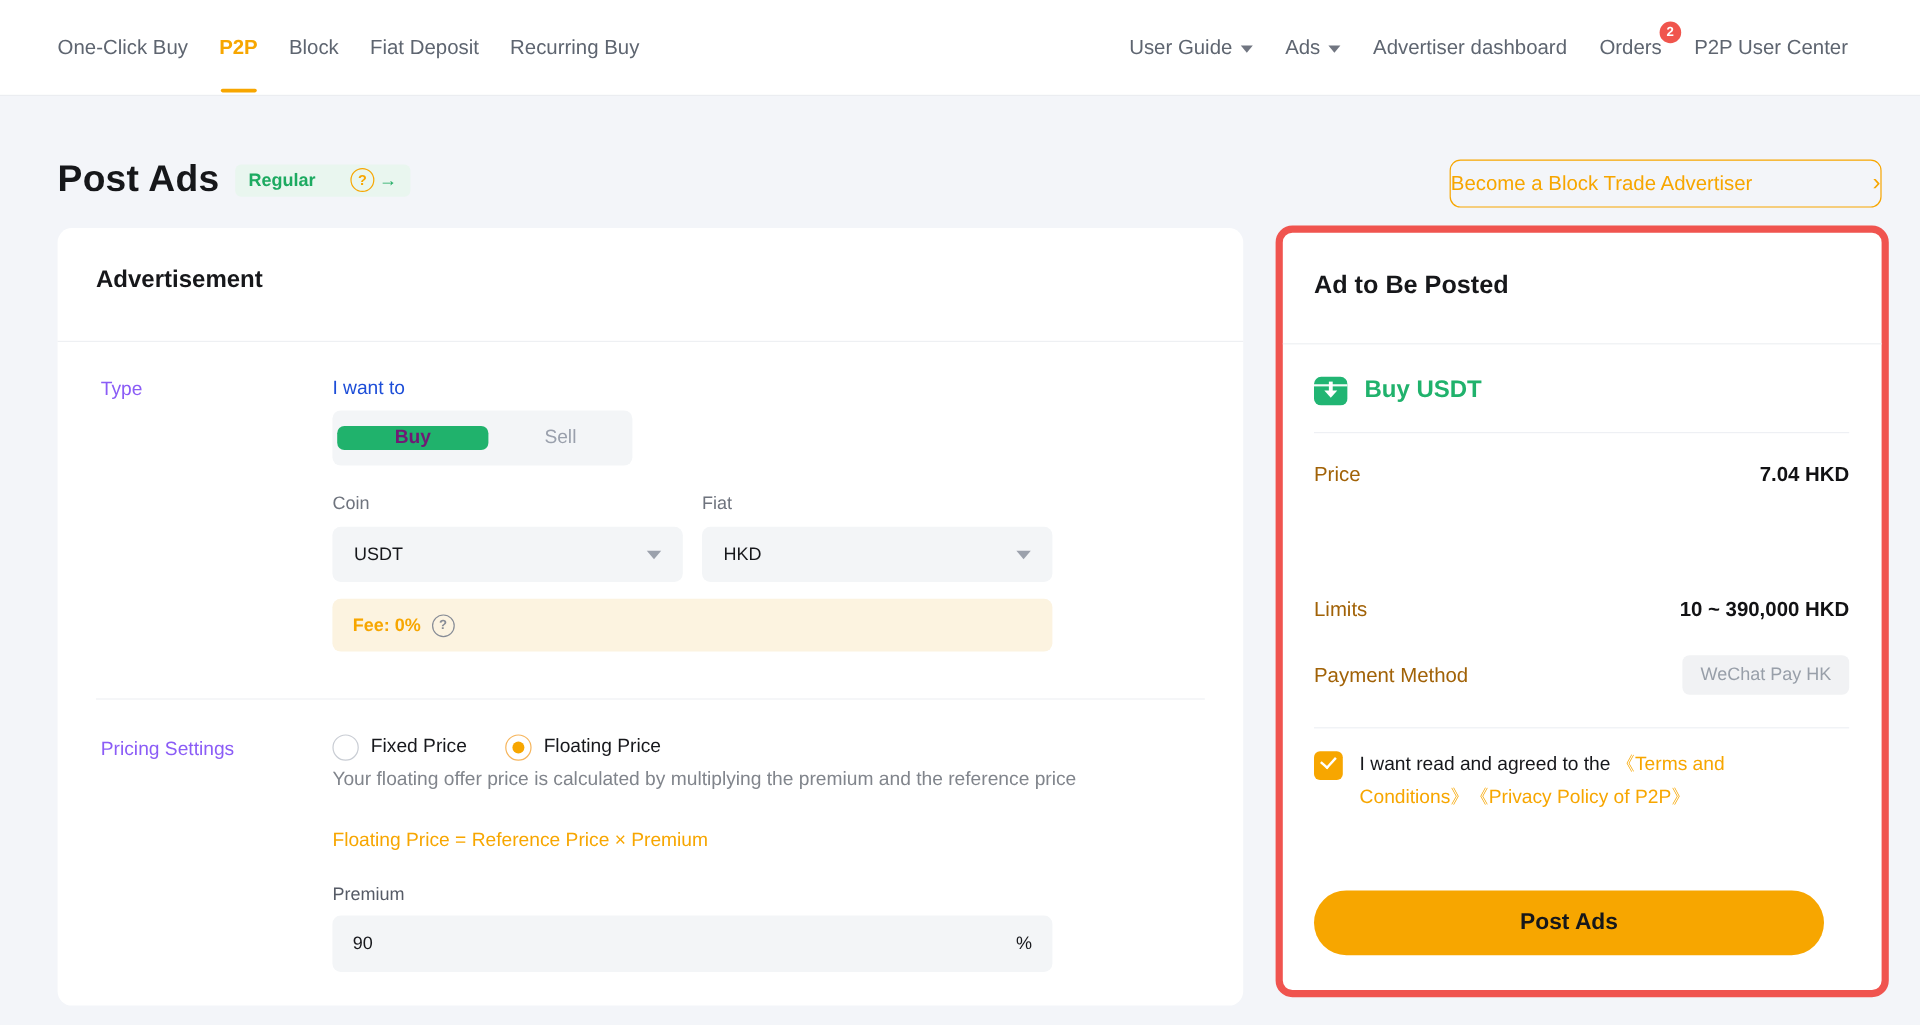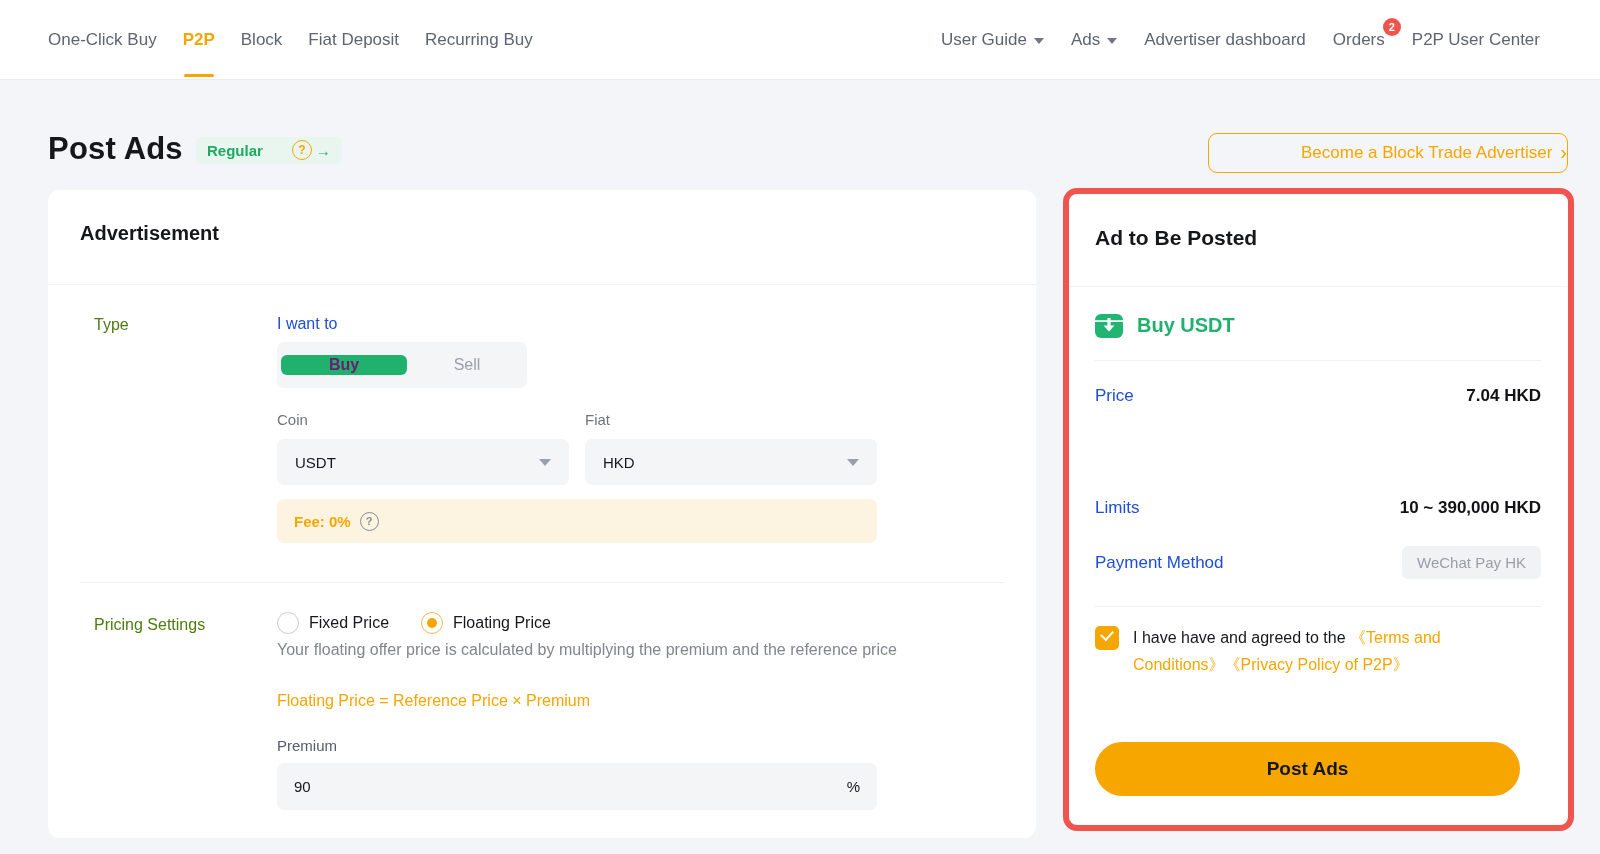--- a/index.html
+++ b/index.html
@@ -16,28 +16,28 @@
   .nav-right { position:absolute; right:60px; top:0; height:80px; display:flex; align-items:center; gap:27px; }
   .caret-down { display:inline-block; width:0; height:0; border-left:5px solid transparent; border-right:5px solid transparent; border-top:6px solid #717681; margin-left:7px; vertical-align:middle; }
   .orders-wrap { position:relative; }
   .num-badge { position:absolute; top:-12px; right:-16px; min-width:18px; height:18px; border-radius:9px; background:#f0554d; color:#fff; font-size:11px; font-weight:bold; display:flex; align-items:center; justify-content:center; padding:0 4px; }
 
   
   .page-title { position:absolute; left:48px; top:131px; font-size:31px; font-weight:bold; color:#16171a; letter-spacing:.2px; }
   .regular-badge { position:absolute; left:196px; top:137px; height:27px; background:#e9f6ef; border-radius:5px; display:flex; align-items:center; padding:0 11px; font-size:15px; color:#1daa61; font-weight:bold; cursor:pointer;gap:48px; }
   .regular-badge .arrow { margin-left:5px; font-weight:normal; }
   .help-ring { position:absolute; left:292px; top:140px; width:20px; height:20px; border:1.6px solid #f7a600; border-radius:50%; color:#f7a600; font-size:12px; font-weight:bold; display:flex; align-items:center; justify-content:center; cursor:pointer; }
-  .become-btn { position:absolute; left:1208px; top:133px; width:360px; height:40px; border:1.5px solid #f7a600; border-radius:9px; background:transparent; color:#f7a600; font-size:17px; display:flex; align-items:center; justify-content:flex-end; gap:8px; cursor:pointer; font-family:inherit; }
+  .become-btn { position:absolute; left:1208px; top:133px; width:360px; height:40px; border:1.5px solid #f7a600; border-radius:9px; background:transparent; color:#f7a600; font-size:17px; display:flex; align-items:center; justify-content:space-between; gap:8px; cursor:pointer; font-family:inherit; }
   .become-btn .chev { font-size:20px; line-height:1; margin-top:-2px; }
 
   
   .card { position:absolute; left:48px; top:190px; width:988px; height:648px; background:#fff; border-radius:12px; }
   .card-title { position:absolute; left:32px; top:32px; font-size:20px; font-weight:bold; color:#16171a; }
   .card-divider { position:absolute; left:0; top:94px; width:100%; height:1px; background:#eef0f3; }
-  .row-label { position:absolute; left:46px; font-size:16px; color:#4d7c0f; }
+  .row-label { position:absolute; left:36px; font-size:16px; color:#8b5cf6; }
   .want-label { position:absolute; left:229px; top:125px; font-size:16px; color:#1d4ed8; }
   .toggle { position:absolute; left:229px; top:152px; width:250px; height:46px; background:#f3f5f7; border-radius:7px; display:flex; align-items:center; }
   .toggle .buy { width:126px; height:20px; margin-left:4px; background:#20b26c; border-radius:6px; color:#701a75; font-weight:bold; font-size:16px; display:flex; align-items:center; justify-content:center; cursor:pointer; }
   .toggle .sell { flex:1; text-align:center; color:#9aa0ac; font-size:16px; font-weight:500; cursor:pointer; }
   .field-label { position:absolute; font-size:15px; color:#6f747e; }
   .select { position:absolute; width:292px; height:46px; background:#f3f5f7; border-radius:7px; display:flex; align-items:center; padding:0 18px; font-size:15px; color:#17181c; cursor:pointer; }
   .select .sel-caret { margin-left:auto; width:0; height:0; border-left:6px solid transparent; border-right:6px solid transparent; border-top:7px solid #9ba1ac; }
   .fee-banner { position:absolute; left:229px; top:309px; width:600px; height:44px; background:#fcf3e0; border-radius:7px; display:flex; align-items:center; padding:0 17px; gap:9px; }
   .fee-text { font-size:15px; font-weight:bold; color:#f7a600; }
   .q-gray { width:19px; height:19px; border:1.4px solid #878c96; border-radius:50%; color:#878c96; font-size:11px; font-weight:bold; display:flex; align-items:center; justify-content:center; cursor:pointer; }
@@ -56,21 +56,21 @@
 
   
   .panel { position:absolute; left:1063px; top:188px; width:511px; height:643px; background:#fff; border:6px solid #f0544f; border-radius:14px; }
   .panel-inner { position:relative; width:100%; height:100%;padding-left:31px; }
   .panel-title { position:absolute; left:26px; top:32px; font-size:21px; font-weight:bold; color:#16171a; }
   .panel-div-full { position:absolute; left:0; top:92px; width:100%; height:1px; background:#eef0f3; }
   .side-row { position:absolute; left:26px; top:118px; display:flex; align-items:center; gap:14px; }
   .side-label { font-size:20px; font-weight:bold; color:#20b26c; }
   .panel-div-inset { position:absolute; left:26px; width:446px; height:1px; background:#eef0f4; }
   .sum-row { position:absolute; left:26px; width:446px; display:flex; align-items:center; justify-content:space-between; }
-  .sum-label { font-size:17px; color:#1d4ed8; }
+  .sum-label { font-size:17px; color:#a16207; }
   .sum-value { font-size:17px; font-weight:bold; color:#121214; }
   .chip { background:#f1f2f4; border-radius:6px; padding:8px 15px; font-size:15px; color:#989fa9; }
   .agree { position:absolute; left:26px; top:430px; display:flex; gap:14px; }
   .checkbox { width:24px; height:24px; border-radius:5px; background:#f7a600; position:relative; flex:none; margin-top:2px; cursor:pointer; }
   .checkbox::after { content:""; position:absolute; left:6px; top:4px; width:10px; height:6px; border-left:2.4px solid #fff; border-bottom:2.4px solid #fff; transform:rotate(-48deg); }
   .agree-text { width:356px; font-size:16px; line-height:27px; color:#17181c; }
   .agree-link { color:#f7a600; cursor:pointer; }
   .post-btn { position:absolute; left:26px; top:548px; width:425px; height:54px; border:none; border-radius:27px; background:#f7a600; font-size:19px; font-weight:bold; color:#16171a; cursor:pointer; font-family:inherit; }
 </style>
 </head>
@@ -180,20 +180,20 @@
       </div>
       <div class="sum-row" style="top:352px;">
         <span class="sum-label">Payment Method</span>
         <span class="chip">WeChat Pay HK</span>
       </div>
 
       <div class="panel-div-inset" style="top:412px;"></div>
 
       <div class="agree">
         <span class="checkbox"></span>
-        <span class="agree-text"><span>I have have and agreed to the </span><span class="agree-link">《Terms and Conditions》</span><span class="agree-link">《Privacy Policy of P2P》</span></span>
+        <span class="agree-text"><span>I want read and agreed to the </span><span class="agree-link">《Terms and Conditions》</span><span class="agree-link">《Privacy Policy of P2P》</span></span>
       </div>
 
       <button class="post-btn">Post Ads</button>
     </div>
   </div>
 
 </div>
 
 </body></html>

